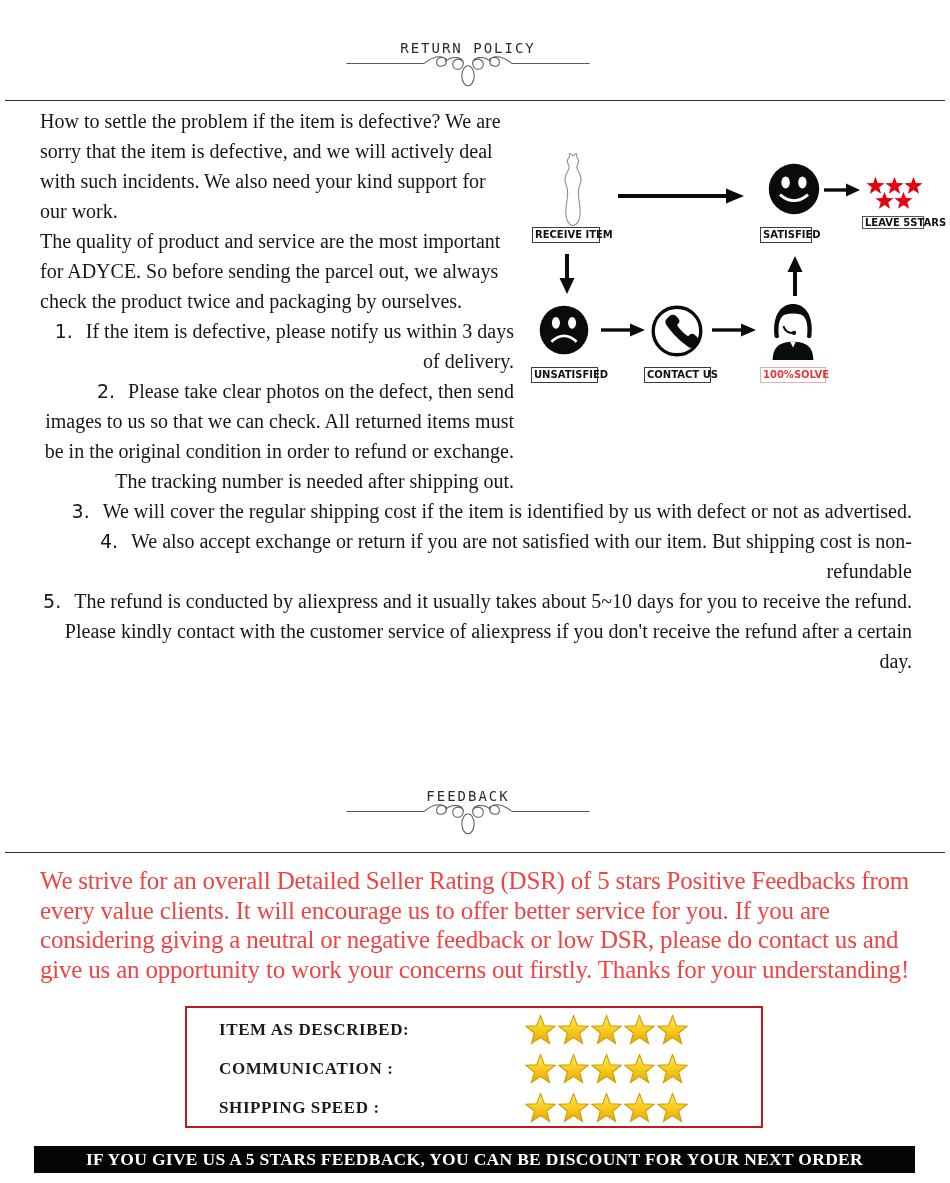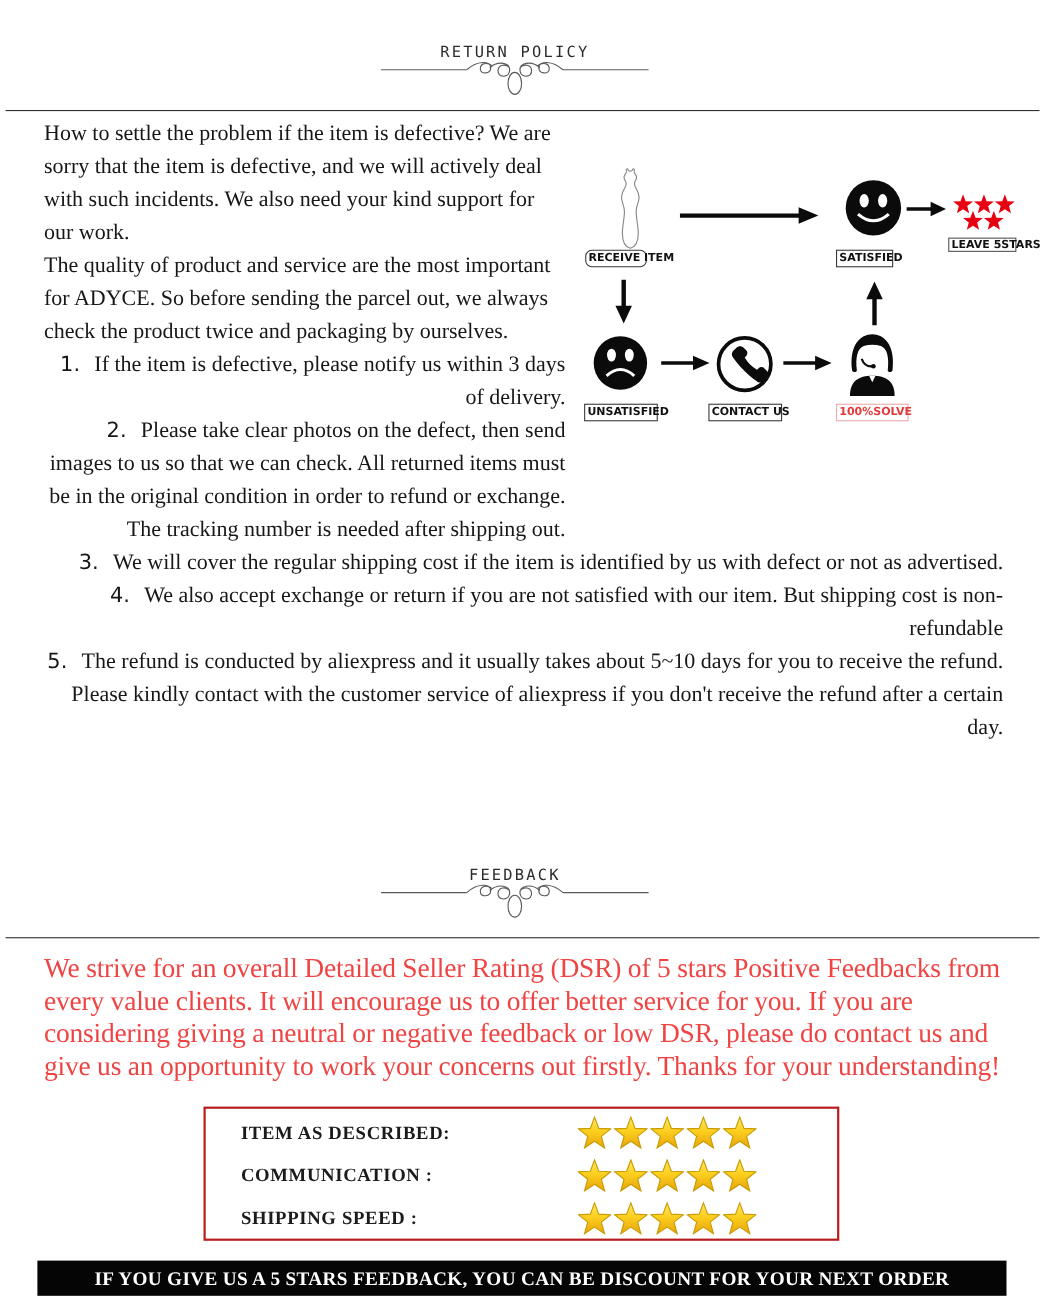--- a/index.html
+++ b/index.html
@@ -40,21 +40,21 @@
   
   .fb-paragraph{position:absolute;top:866px;left:40px;width:872px;margin:0;
                 font-size:25px;line-height:29.5px;letter-spacing:-0.2px;color:#ef4444;}
   .ratings-box{position:absolute;top:1006px;left:185px;width:578px;height:122px;
                border:2px solid #b91c1c;box-sizing:border-box;padding-top:2px;}
   .rating-row{position:relative;height:39px;}
   .rating-label{position:absolute;left:32px;top:50%;transform:translateY(-50%);
                 font-weight:bold;font-size:17px;letter-spacing:0.6px;color:#1b1b1b;}
   .rating-stars{position:absolute;left:338px;top:50%;transform:translateY(-50%);
                 display:flex;gap:2px;}
-  .banner{position:absolute;top:1146px;left:34px;right:35px;height:32px;background:#050505;
+  .banner{position:absolute;top:1146px;left:34px;right:35px;height:27px;background:#050505;
           display:flex;align-items:center;justify-content:center;}
   .banner-text{color:#ffffff;font-weight:bold;font-size:17.5px;letter-spacing:0.3px;white-space:nowrap;}
 
   .defs-holder{position:absolute;width:0;height:0;overflow:hidden;}
 </style>
 </head>
 <body>
 
 <svg class="defs-holder" aria-hidden="true">
   <defs>
@@ -93,21 +93,21 @@
   <div class="policy-body">
 
     <div class="flow-float">
 
       <svg class="flow-node" style="left:36px;top:46px;" width="34" height="76" viewBox="0 0 40 100">
         <g fill="#ffffff" stroke="#8a8a8a" stroke-width="1.4">
           <path d="M15.5,5 C15,8 12.5,9.5 12.5,12 C12.5,15 15,16.5 15,20 C15,25 9.5,28 9.5,36 C9.5,42 13,46 13,53 C13,61 10.5,70 10.5,79 C10.5,90 14,95.5 20,97 C26,95.5 29.5,90 29.5,79 C29.5,70 27,61 27,53 C27,46 30.5,42 30.5,36 C30.5,28 25,25 25,20 C25,16.5 27.5,15 27.5,12 C27.5,9.5 25,8 24.5,5"></path>
           <path d="M15.5,5 C14,2 17,0.8 17.5,3.5 M24.5,5 C26,2 23,0.8 22.5,3.5 M17.5,3.5 Q20,6 22.5,3.5" fill="none"></path>
         </g>
       </svg>
-      <span class="flow-label" style="left:12px;top:121px;width:56px;border-radius:6px;">RECEIVE ITEM</span>
+      <span class="flow-label" style="left:12px;top:121px;width:68px;">RECEIVE ITEM</span>
 
       <svg class="flow-node" style="left:98px;top:81px;" width="126" height="18" viewBox="0 0 126 18">
         <line x1="0" y1="9" x2="110" y2="9" stroke="#0b0b0b" stroke-width="4"></line>
         <polygon points="108,1.5 126,9 108,16.5" fill="#0b0b0b"></polygon>
       </svg>
 
       <svg class="flow-node" style="left:246px;top:55px;" width="56" height="56" viewBox="0 0 60 60">
         <circle cx="30" cy="30" r="27" fill="#0b0b0b"></circle>
         <ellipse cx="21" cy="23" rx="4.5" ry="6.5" fill="#ffffff"></ellipse>
         <ellipse cx="39" cy="23" rx="4.5" ry="6.5" fill="#ffffff"></ellipse>

